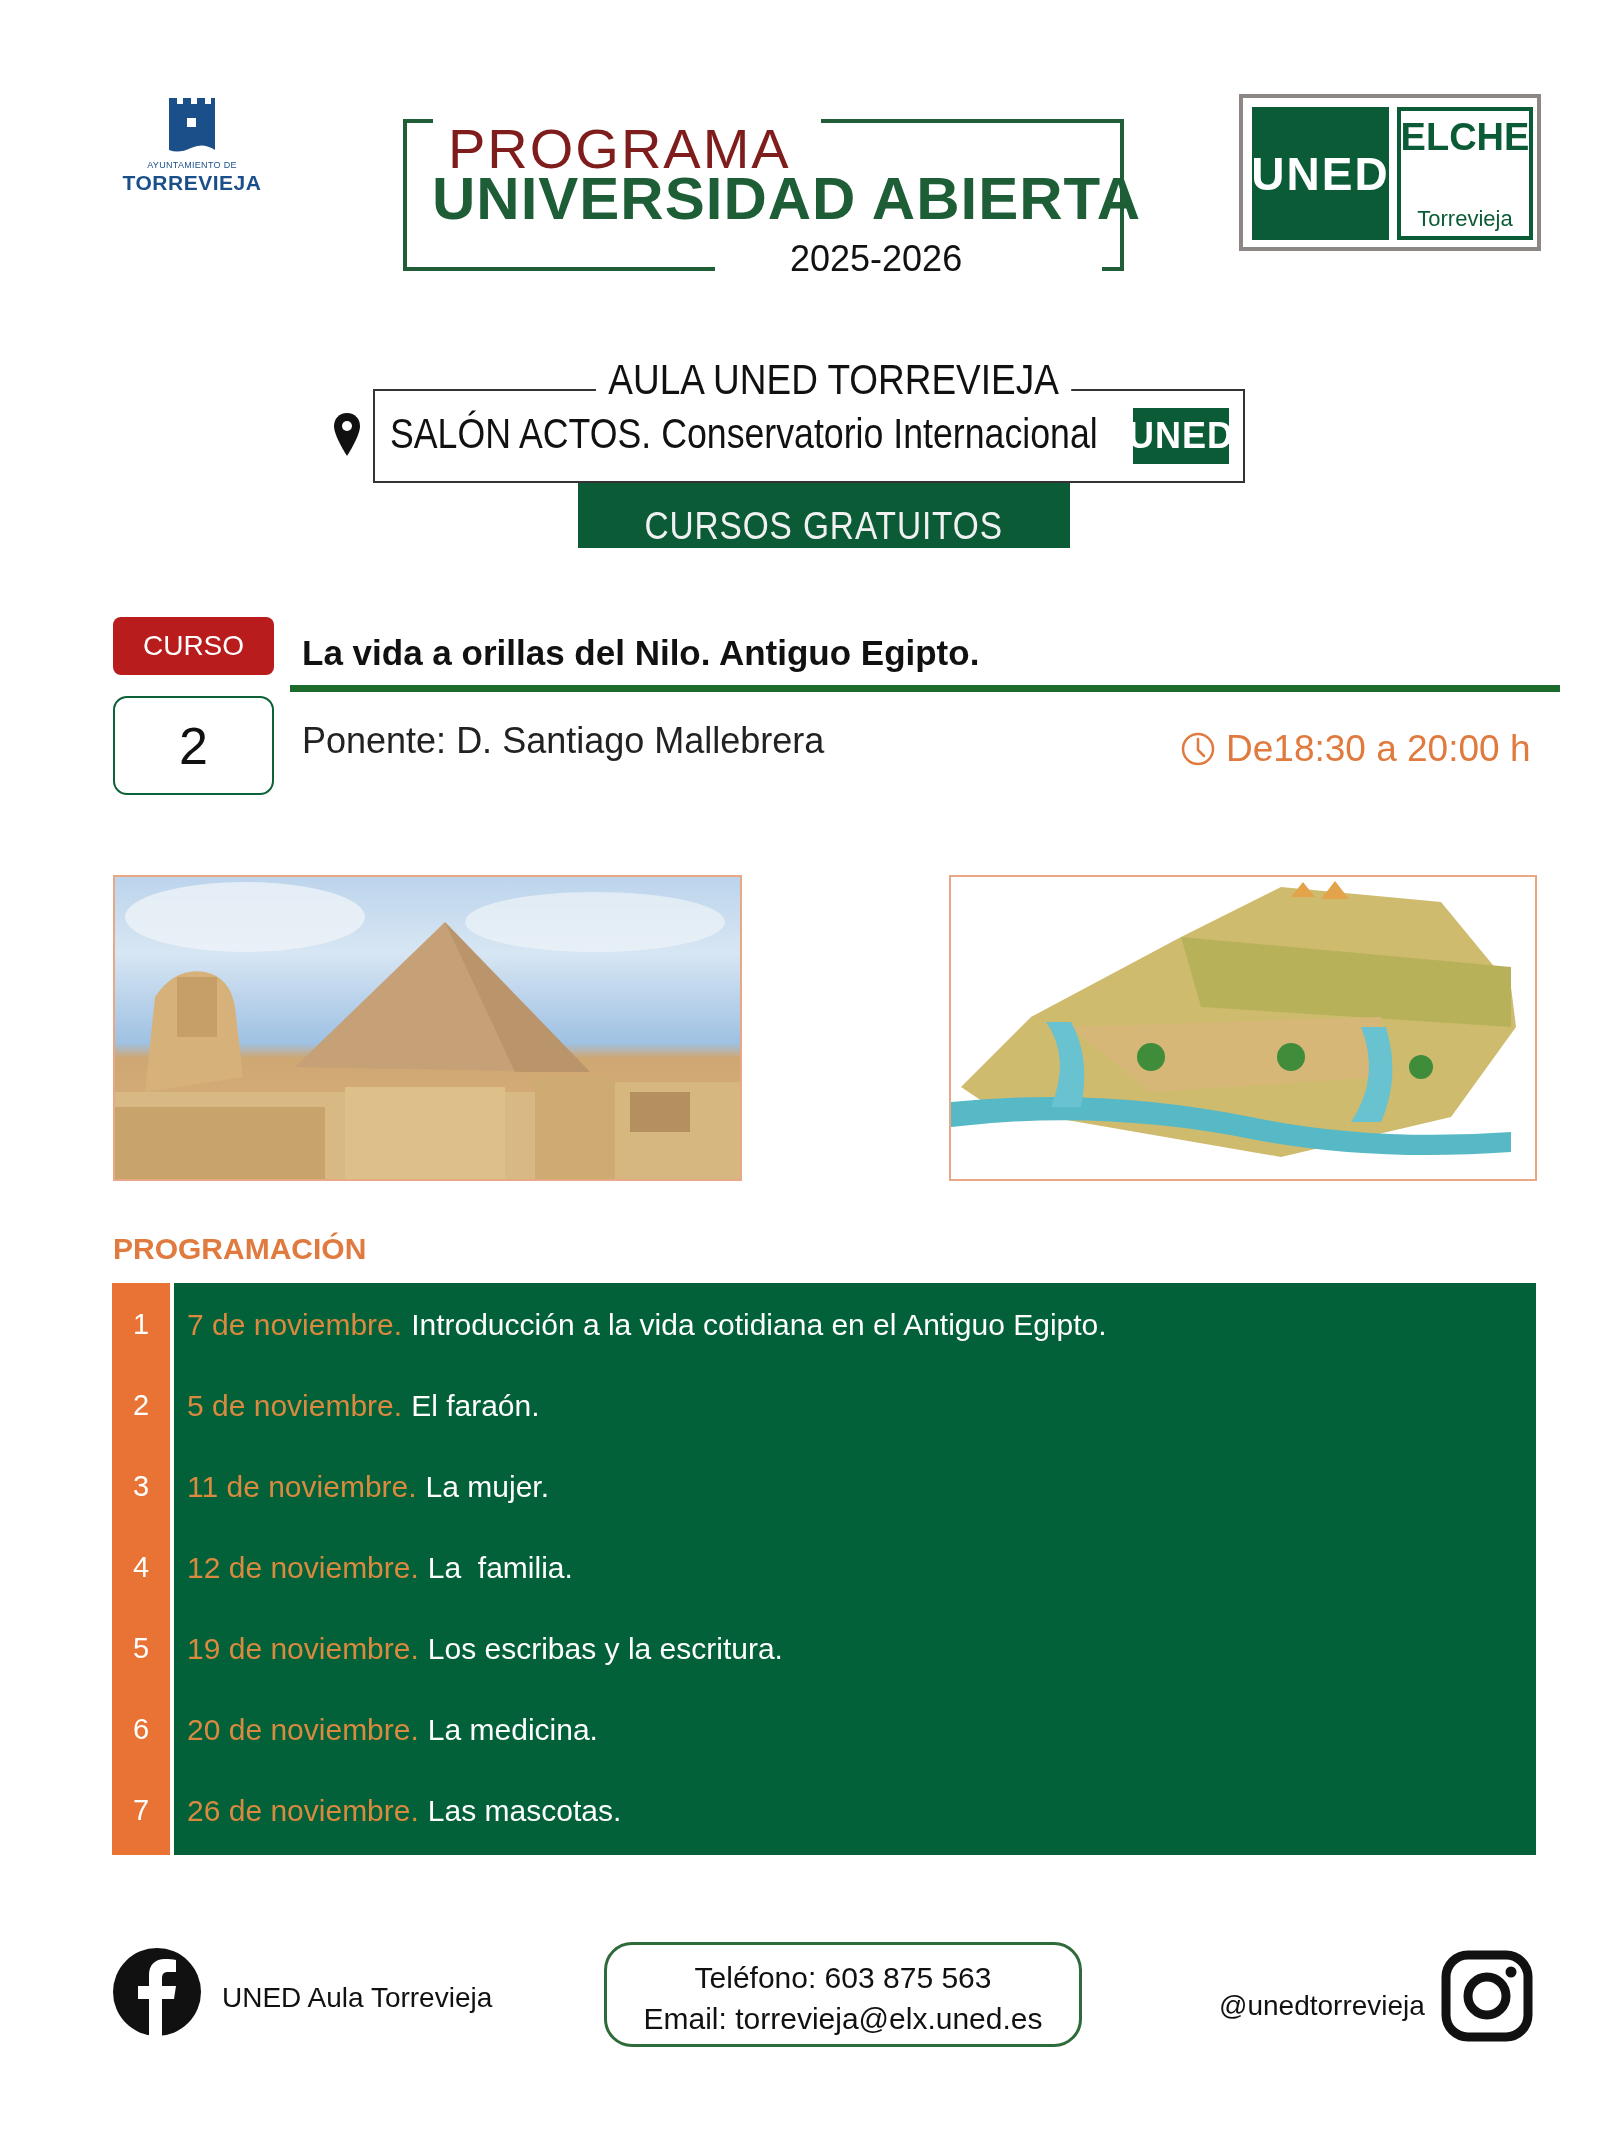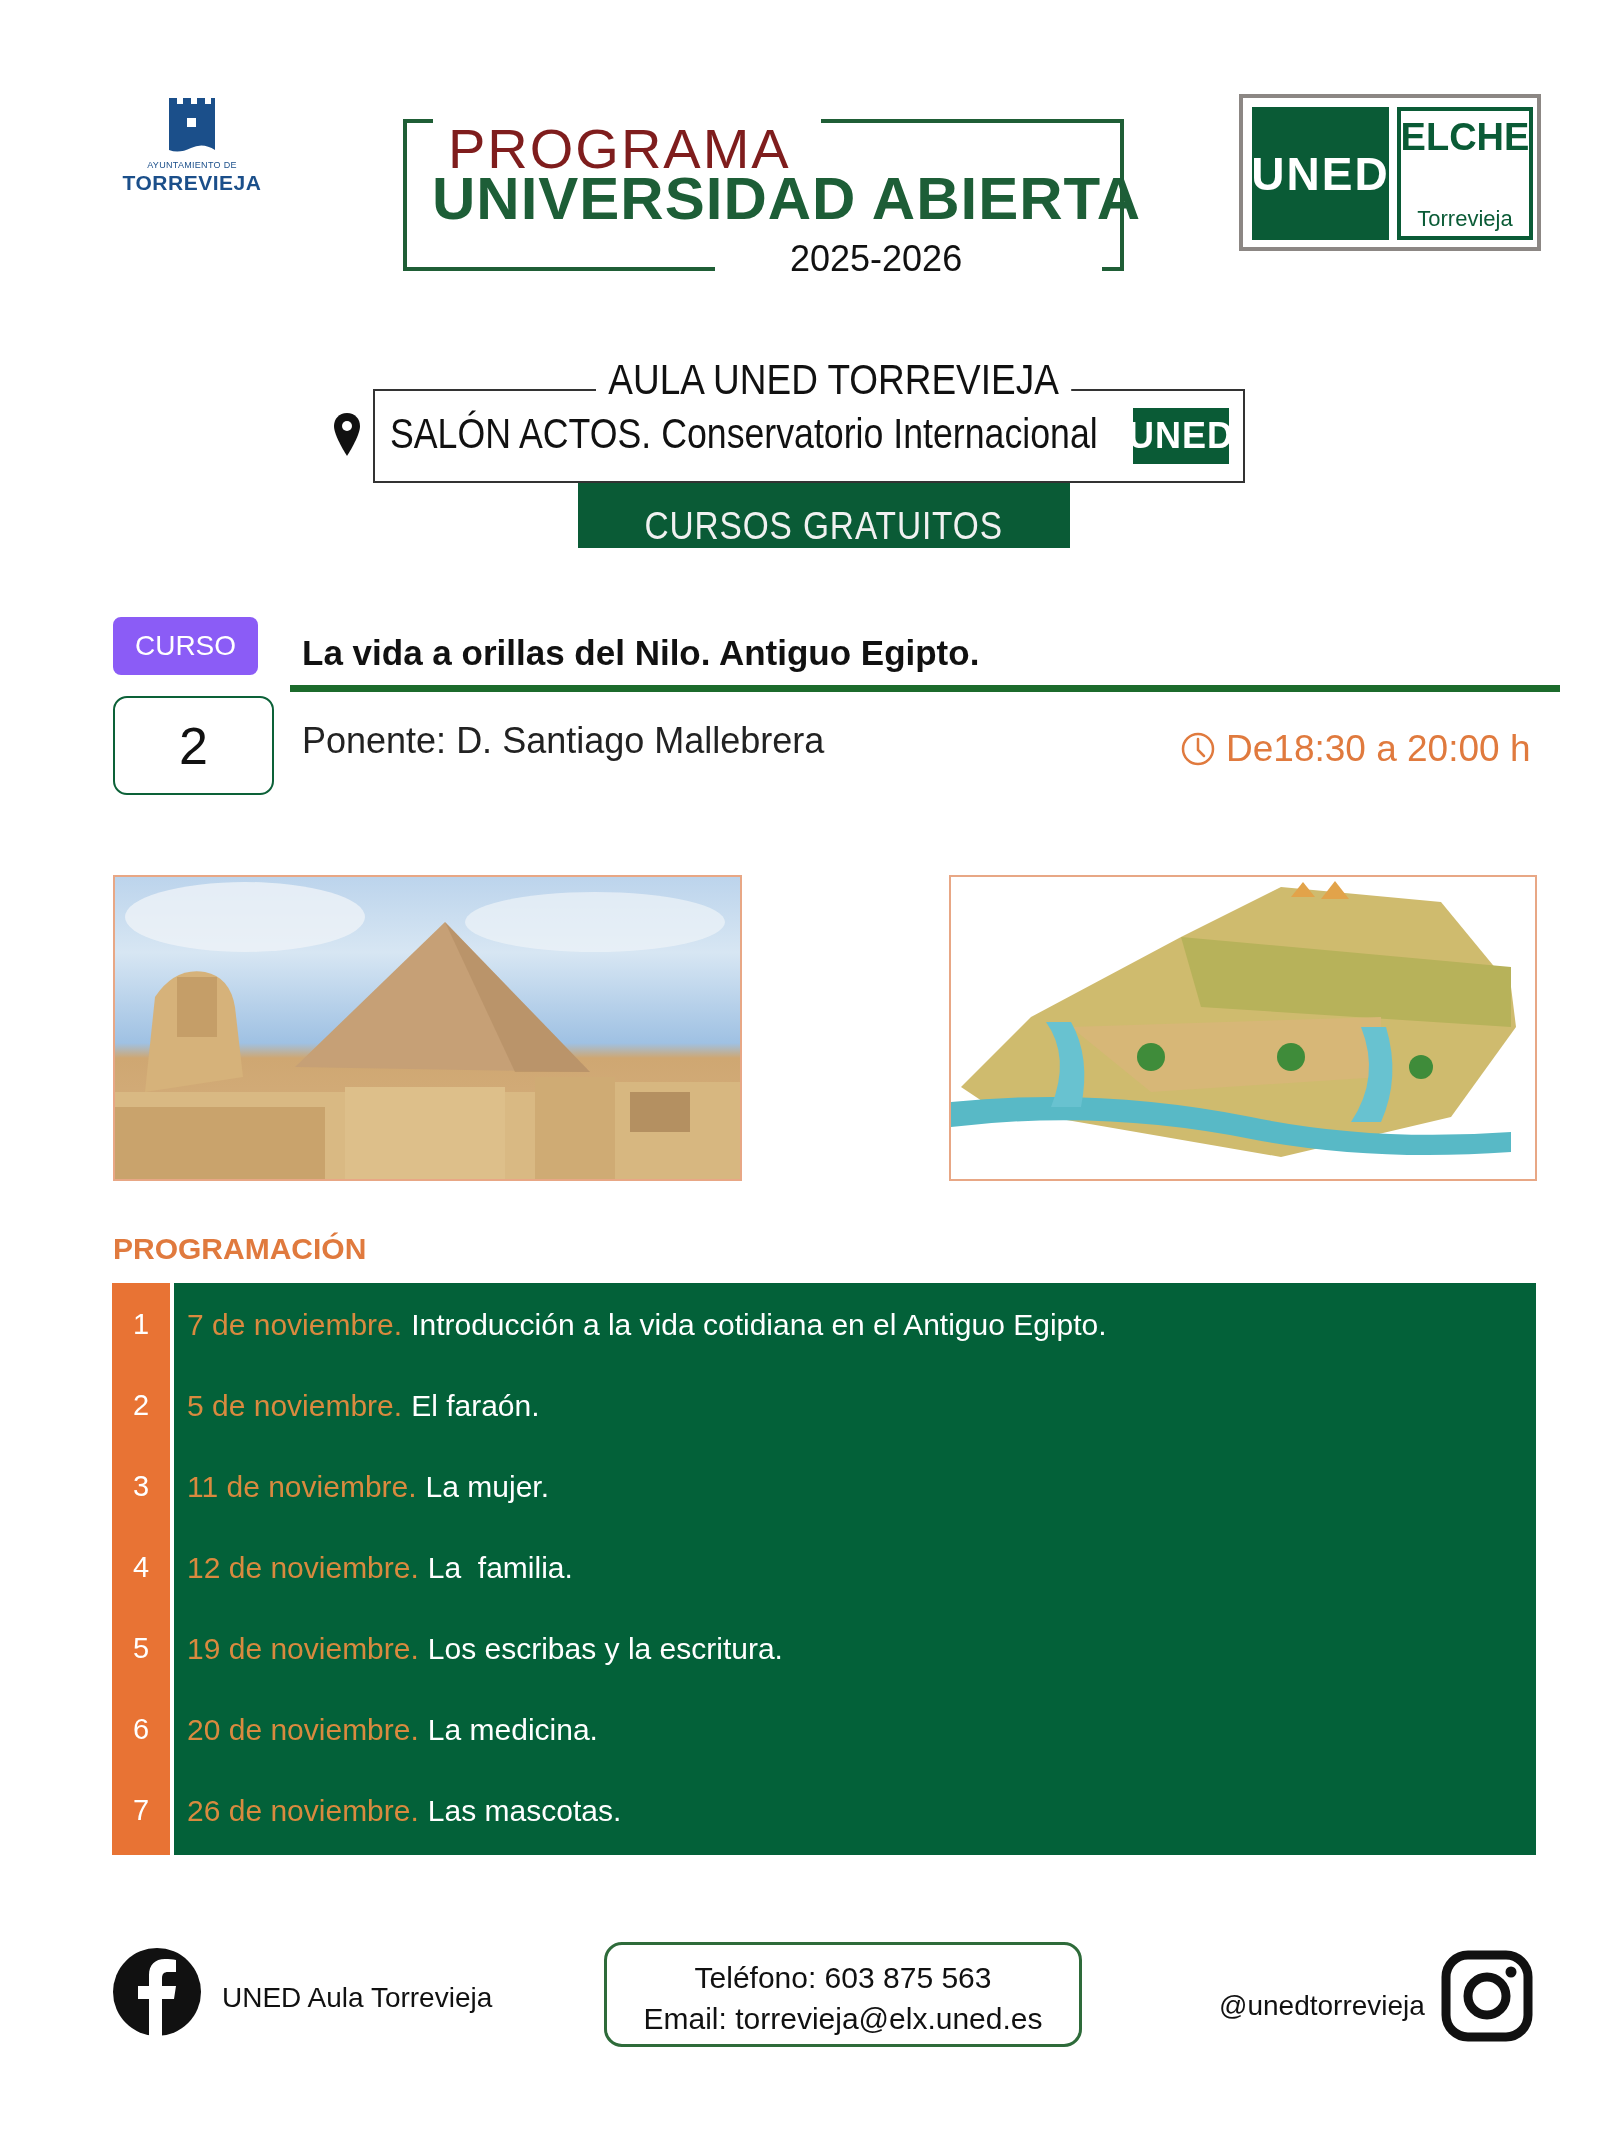--- a/index.html
+++ b/index.html
@@ -35,21 +35,21 @@
   
   .aula-box { left: 373px; top: 389px; width: 872px; height: 94px; border: 2px solid #333; }
   .aula-title { left: 596px; top: 356px; font-size: 42px; color: #111; background: #fff; padding: 0 14px; transform: scaleX(0.88); transform-origin: left; }
   .aula-pin { left: 333px; top: 412px; }
   .aula-venue { left: 390px; top: 410px; font-size: 42px; color: #111; transform: scaleX(0.85); transform-origin: left; white-space: nowrap; }
   .aula-uned { left: 1133px; top: 408px; width: 96px; height: 56px; background: #0a5b36; color: #fff; font-size: 36px; font-weight: bold; display: flex; align-items: center; justify-content: center; letter-spacing: 1px; border: 2px solid #0a5b36; }
   .cursos-badge { left: 578px; top: 481px; width: 492px; height: 67px; background: #0a5b36; color: #f1f1f1; font-size: 38px; display: flex; align-items: flex-end; justify-content: center; border-top: 2px solid #333; }
   .cursos-badge span { transform: scaleX(0.88); display: inline-block; letter-spacing: 1px; }
 
   
-  .curso-tag { left: 113px; top: 617px; width: 145px; height: 58px; background: #8b5cf6; border-radius: 8px; color: #fff; font-size: 28px; display: flex; align-items: center; justify-content: center; }
+  .curso-tag { left: 113px; top: 617px; width: 161px; height: 58px; background: #b91c1c; border-radius: 8px; color: #fff; font-size: 28px; display: flex; align-items: center; justify-content: center; }
   .curso-num { left: 113px; top: 696px; width: 161px; height: 99px; border: 2px solid #0c6138; border-radius: 14px; font-size: 52px; color: #111; display: flex; align-items: center; justify-content: center; }
   .course-title { left: 302px; top: 633px; font-size: 35px; font-weight: bold; color: #111; }
   .course-rule { left: 290px; top: 685px; width: 1270px; height: 7px; background: #1c6b2c; }
   .speaker { left: 302px; top: 720px; font-size: 36px; color: #222; }
   .schedule { left: 1180px; top: 728px; color: #e07a3e; font-size: 37px; display: flex; align-items: center; gap: 10px; }
 
   
   .img-sphinx { left: 113px; top: 875px; width: 629px; height: 306px; border: 2px solid #e8a785; overflow: hidden; background: linear-gradient(#bcd4ec 0%, #d7e6f3 25%, #9fc1e3 55%, #cfa772 60%, #d7b383 100%); }
   .img-nile { left: 949px; top: 875px; width: 588px; height: 306px; border: 2px solid #e8a785; overflow: hidden; background: #fff; }
 
@@ -59,21 +59,21 @@
   .prog-numcol { position: absolute; left: 0; top: 0; width: 58px; height: 572px; background: #e87334; }
   .prog-body { position: absolute; left: 62px; top: 0; right: 0; height: 572px; background: #036139; }
   .prog-row { position: absolute; left: 0; right: 0; height: 81px; display: flex; align-items: center; font-size: 30px; }
   .prog-row .num { width: 58px; text-align: center; color: #fff; font-size: 29px; }
   .prog-row .date { margin-left: 17px; color: #d98a3f; }
   .prog-row .topic { color: #ffffff; margin-left: 9px; white-space: pre; }
 
   
   .fb { left: 112px; top: 1947px; }
   .fb-label { left: 222px; top: 1982px; font-size: 28px; color: #111; }
-  .contact { left: 604px; top: 1942px; width: 478px; height: 105px; border: 3px solid #2e6b3a; border-radius: 18px; text-align: center; font-size: 30px; color: #111; padding-top: 12px; line-height: 41px; }
+  .contact { left: 604px; top: 1942px; width: 478px; height: 105px; border: 3px solid #2e6b3a; border-radius: 28px; text-align: center; font-size: 30px; color: #111; padding-top: 12px; line-height: 41px; }
   .ig-label { left: 1219px; top: 1990px; font-size: 28px; color: #111; }
   .ig { left: 1441px; top: 1950px; }
 </style>
 </head>
 <body>
 
 <div class="abs tv-logo">
   <svg width="50" height="60" viewBox="0 0 50 60">
     <path d="M2 2 h8 v6 h6 v-6 h8 v6 h6 v-6 h8 v6 h6 v-6 h4 v52 q-12 -8 -24 -2 q-12 6 -22 2 z" fill="#1b4f8a"></path>
     <rect x="20" y="22" width="9" height="9" fill="#fff"></rect>

